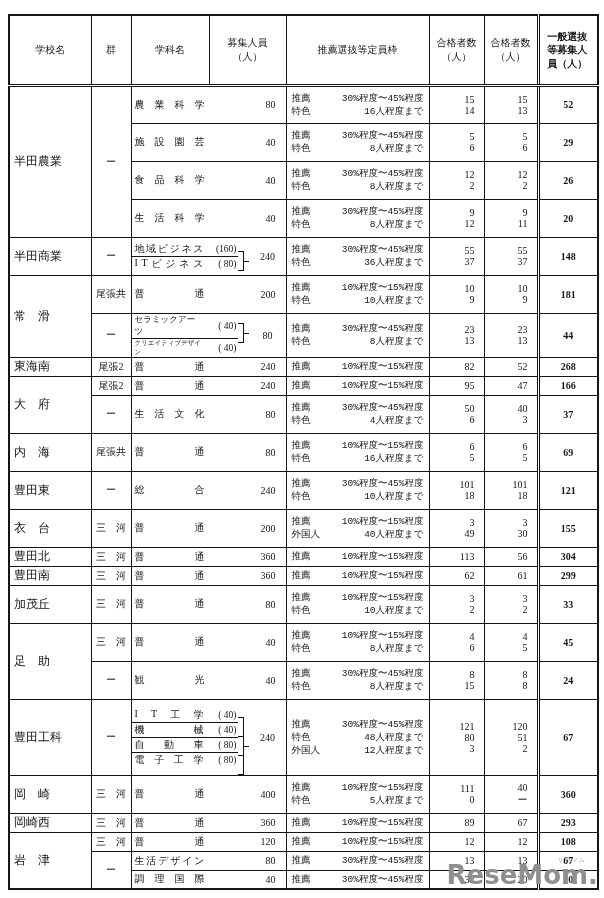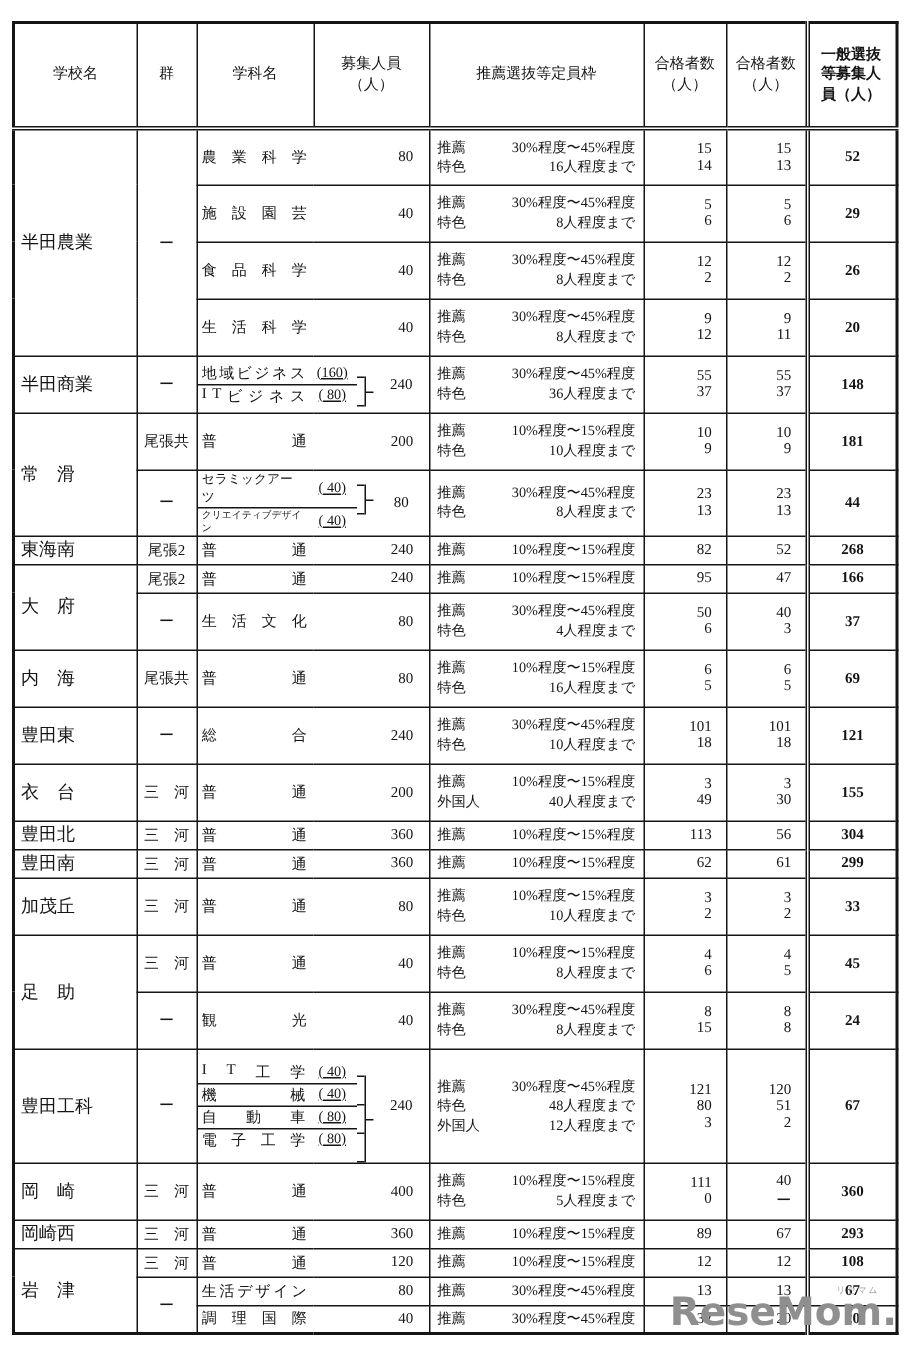--- a/index.html
+++ b/index.html
@@ -18,26 +18,26 @@
   td.gen{text-align:center;font-size:10px;}
   .dcell{display:flex;height:100%;align-items:stretch;}
   .dname{width:70px;margin:0 3px;align-self:center;font-size:10px;}
   .dcap{flex:1;align-self:center;text-align:right;padding-right:10px;font-size:10px;}
   .parts{width:106px;display:flex;flex-direction:column;}
   .prow{flex:1;display:flex;align-items:center;border-bottom:1px solid #151515;}
   .prow:last-child{border-bottom:none;}
   .pname{flex:1;margin:0 3px;font-size:10px;}
   .pname.s{font-size:8.5px;}
   .pname.xs{font-size:6.5px;}
-  .pcap{width:30px;text-align:center;font-size:9.5px;padding-right:1px;white-space:pre;text-decoration:underline;}
+  .pcap{width:30px;text-align:right;font-size:9.5px;padding-right:1px;white-space:pre;}
   .brace{width:12px;position:relative;}
   .bline{position:absolute;background:#151515;}
   .dtotal{flex:1;display:flex;align-items:center;justify-content:center;font-size:10px;}
   .stack{height:100%;display:flex;flex-direction:column;justify-content:space-around;}
-  .qline{display:flex;padding:0 5px;font-size:9.5px;align-items:center;}
+  .qline{display:flex;padding:0 5px;font-size:9.5px;align-items:center;font-family:Liberation Mono, monospace;}
   .qline .qv{margin-left:auto;}
   .nline{text-align:right;padding-right:9px;font-size:10px;}
   .jf{display:flex;justify-content:space-between;}
   .logo{position:absolute;right:6px;top:860px;font-family:"DejaVu Sans","Liberation Sans",sans-serif;
         font-weight:bold;font-size:26px;color:#8f8f8f;}
   .logo .ruby{position:absolute;top:-4px;right:12px;font-size:6px;font-weight:normal;color:#a5a5a5;letter-spacing:1px;}
 </style>
 </head>
 <body>
 

